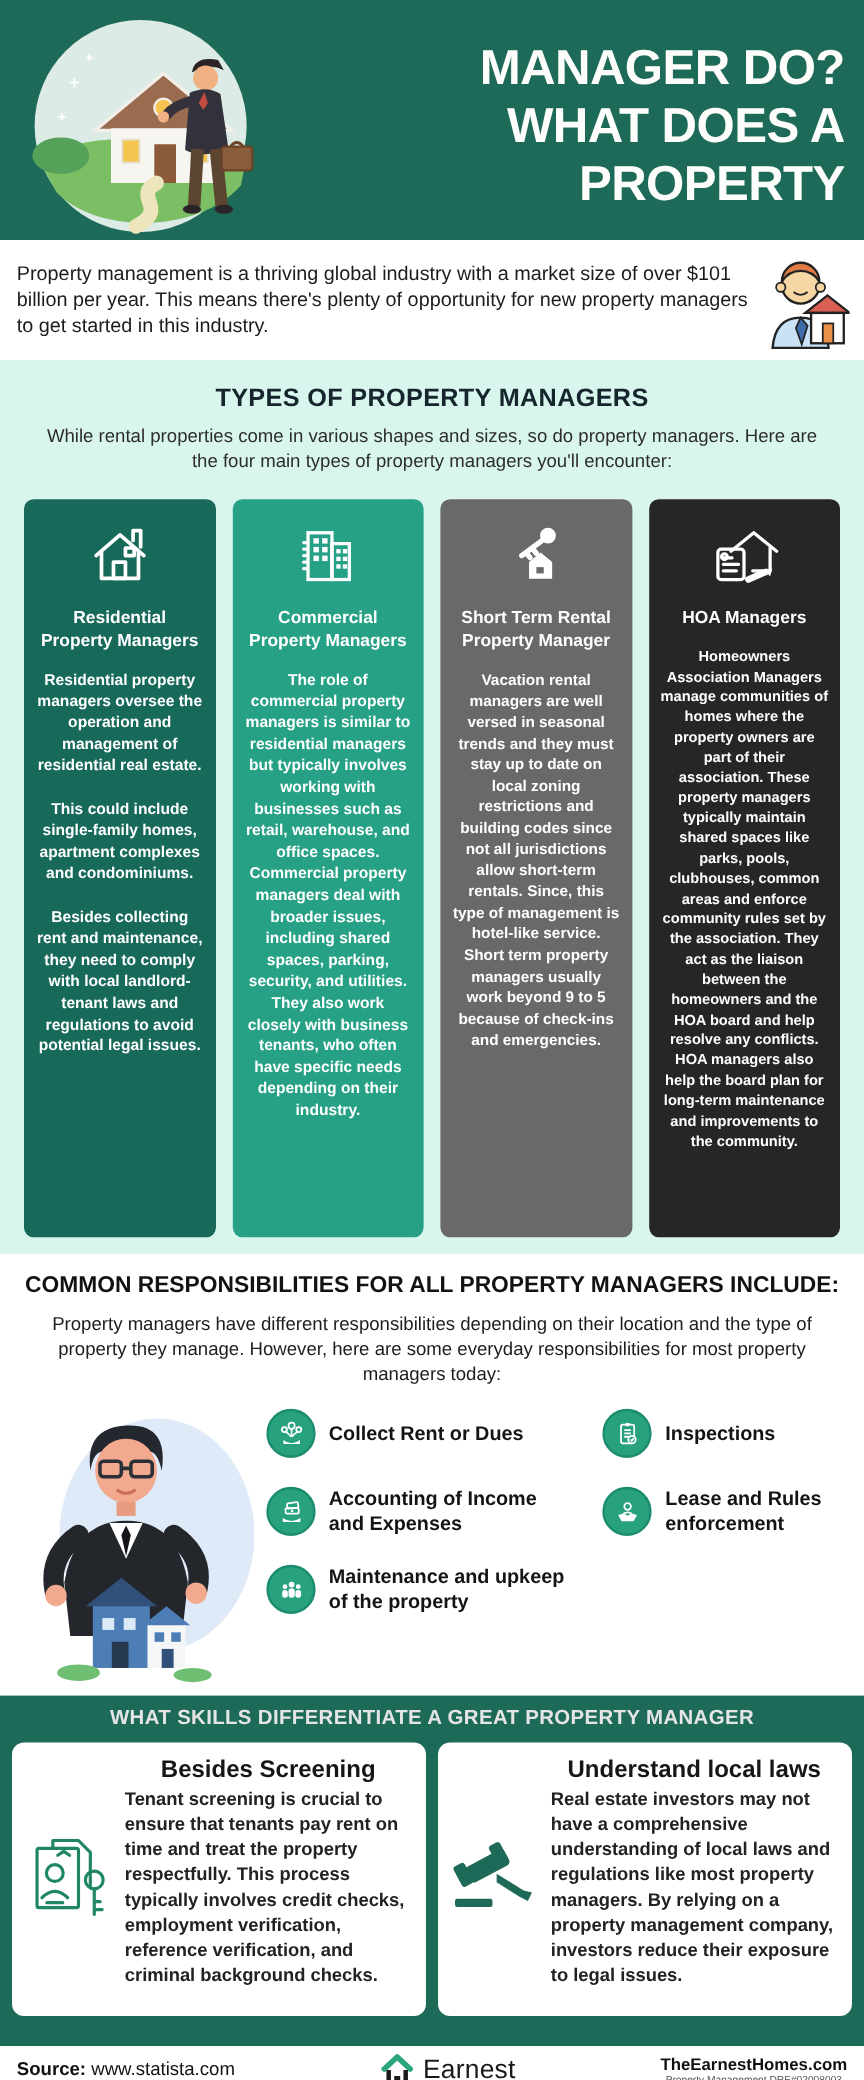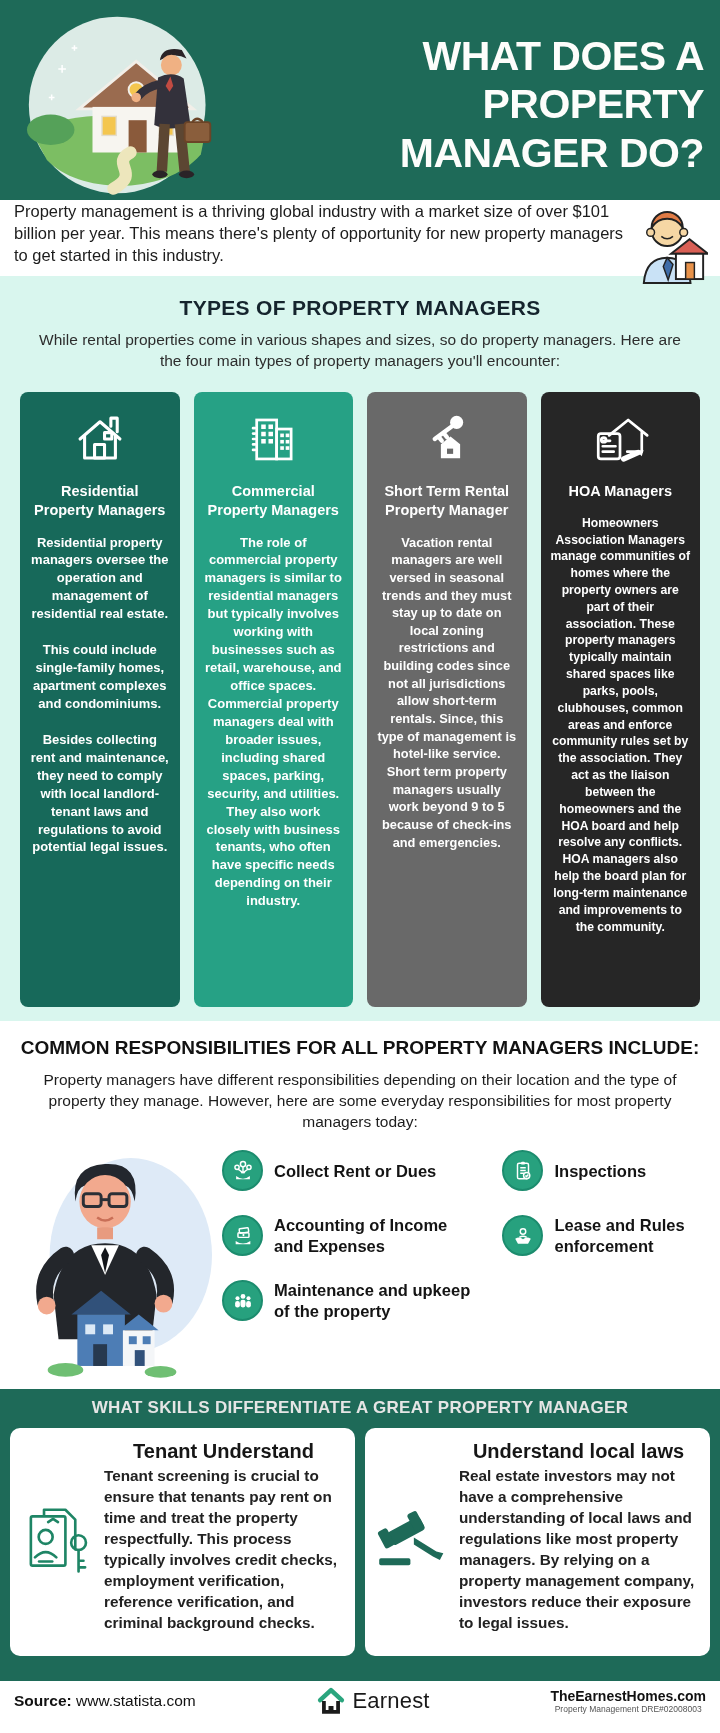--- a/index.html
+++ b/index.html
@@ -5,21 +5,21 @@
   * { margin:0; padding:0; box-sizing:border-box; }
   body { width:720px; font-family:"Liberation Sans", sans-serif; background:#fff; }
 
   
   .header { position:relative; height:200px; background:#1E6A58; overflow:hidden; }
   .header-illu { position:absolute; left:26px; top:10px; width:190px; height:190px; }
   .header-title { position:absolute; right:16px; top:32px; width:478px; text-align:right;
     color:#FDFDFB; font-size:41px; font-weight:800; line-height:1.18; letter-spacing:-0.5px; }
 
   
-  .intro { height:76px; background:#fff; display:flex; padding:0 12px 0 14px; gap:10px; }
+  .intro { height:100px; background:#fff; display:flex; align-items:center; padding:0 12px 0 14px; gap:10px; }
   .intro p { flex:1; font-size:16.5px; line-height:1.34; color:#1c1c1c; }
   .intro-icon { width:70px; height:80px; flex:none; margin-top:6px; }
 
   
   .types { background:#D9F6EE; padding:20px 20px 14px; }
   .types h2 { text-align:center; font-size:21px; font-weight:800; color:#15242D; letter-spacing:.3px; margin-bottom:10px; }
   .types .sub { text-align:center; font-size:15.5px; line-height:1.35; color:#2d2d2d; max-width:646px; margin:0 auto 20px; }
   .cards { display:grid; grid-template-columns:repeat(4,1fr); gap:14px; }
   .card { border-radius:8px; color:#fff; text-align:center; padding:18px 10px 12px; height:615px; overflow:hidden; }
   .card-1 { background:#17695A; }
@@ -85,22 +85,22 @@
     <path d="M152 70 l3 10 -4 6 -4 -6 z" fill="#C24B42"></path>
     <path d="M141 78 q-15 3 -23 13" stroke="#33313B" stroke-width="9" fill="none" stroke-linecap="round"></path>
     <circle cx="116" cy="92" r="5" fill="#F0B183"></circle>
     <path d="M146 120 l-3 50 M162 120 l5 50" stroke="#5C4632" stroke-width="11"></path>
     <ellipse cx="141" cy="173" rx="8" ry="4" fill="#2A2327"></ellipse>
     <ellipse cx="169" cy="173" rx="8" ry="4" fill="#2A2327"></ellipse>
     <rect x="167" y="118" width="27" height="21" rx="3" fill="#8A5E3C" stroke="#6B4427" stroke-width="2"></rect>
     <path d="M175 118 q5 -7 11 0" stroke="#6B4427" stroke-width="2.5" fill="none"></path>
   </svg>
   <div class="header-title">
+    <div>MANAGER DO?</div>
     <div>WHAT DOES A PROPERTY</div>
-    <div>MANAGER DO?</div>
   </div>
 </div>
 
 <div class="intro">
   <p>Property management is a thriving global industry with a market size of over $101 billion per year. This means there's plenty of opportunity for new property managers to get started in this industry.</p>
   <svg class="intro-icon" viewBox="0 0 72 80">
     <circle cx="30" cy="24" r="16" fill="#F6D7A4" stroke="#222" stroke-width="2"></circle>
     <path d="M14 21 a16 16 0 0 1 32 0 q-6 -9 -16 -9 t-16 9z" fill="#E07B45" stroke="#222" stroke-width="2"></path>
     <circle cx="13" cy="26" r="4" fill="#F6D7A4" stroke="#222" stroke-width="1.5"></circle>
     <circle cx="47" cy="26" r="4" fill="#F6D7A4" stroke="#222" stroke-width="1.5"></circle>
@@ -309,21 +309,21 @@
           <rect x="12" y="20" width="42" height="60" rx="2" fill="#fff"></rect>
           <path d="M33 27 l6 -4 6 4"></path>
           <circle cx="30" cy="45" r="8.5"></circle>
           <path d="M17 70 q13 -13 26 0"></path>
           <path d="M22 75 h16"></path>
           <circle cx="70" cy="52" r="9"></circle>
           <path d="M70 61 v26 M70 82 h8 M70 74 h6"></path>
         </svg>
       </div>
       <div class="skill-text">
-        <h3>Tenant Understand</h3>
+        <h3>Besides Screening</h3>
         <p>Tenant screening is crucial to ensure that tenants pay rent on time and treat the property respectfully. This process typically involves credit checks, employment verification, reference verification, and criminal background checks.</p>
       </div>
     </div>
 
     <div class="skill-card">
       <div class="skill-icon">
         <svg width="78" height="80" viewBox="0 0 90 80" fill="#1E6A58">
           <rect x="16" y="20" width="42" height="17" rx="4" transform="rotate(-28 37 28)"></rect>
           <rect x="8" y="26" width="12" height="22" rx="3" transform="rotate(-28 14 37)"></rect>
           <rect x="42" y="6" width="12" height="22" rx="3" transform="rotate(-28 48 17)"></rect>

